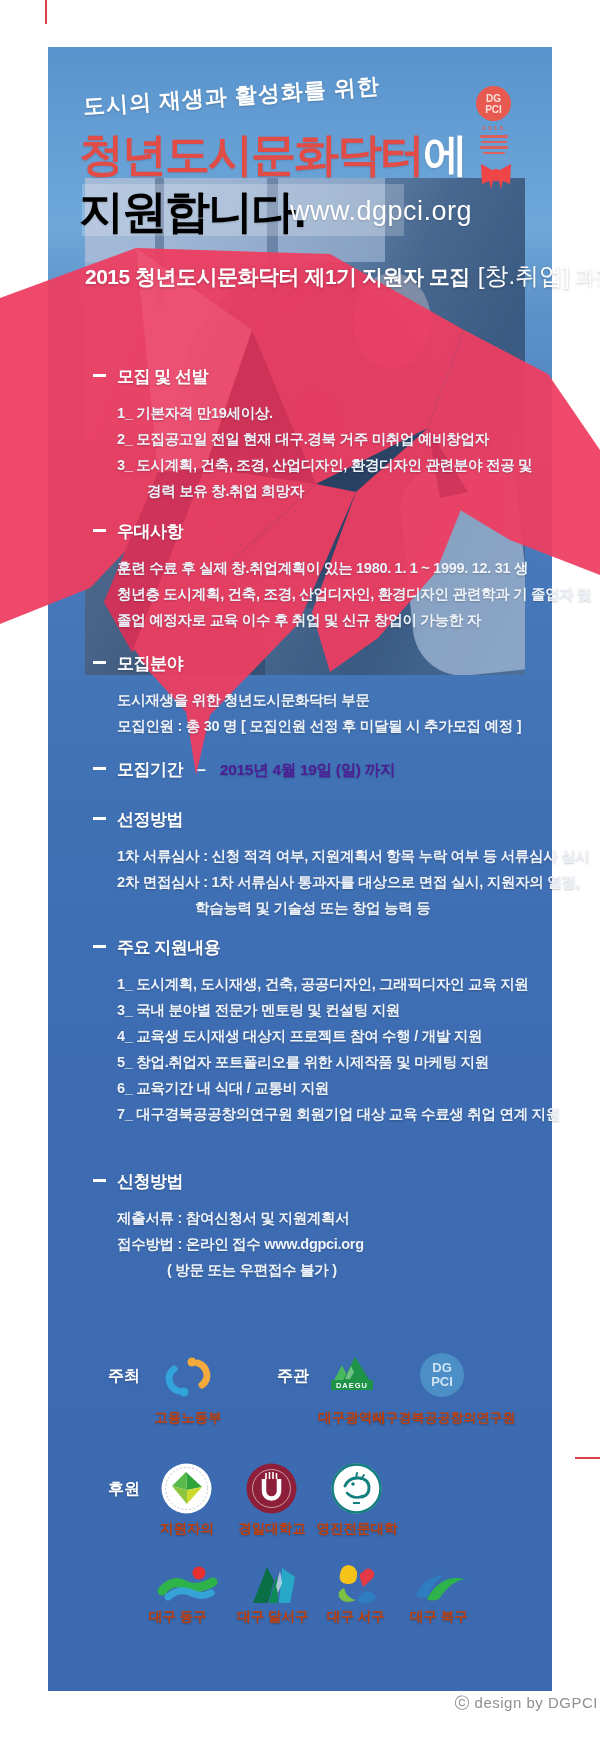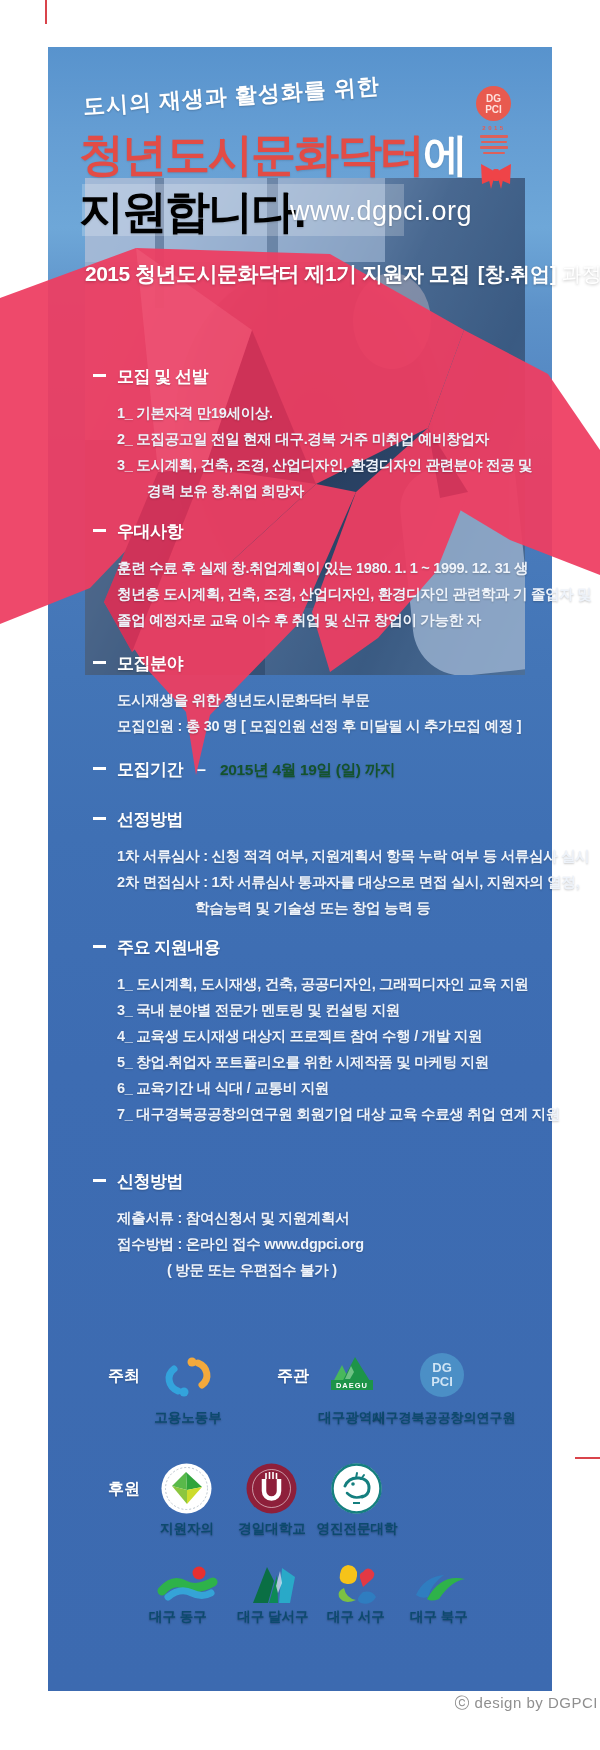--- a/index.html
+++ b/index.html
@@ -50,44 +50,44 @@
   .seal{left:475px;top:85px;z-index:5;width:37px;height:37px;}
   .seal-caption{left:479px;top:124px;z-index:5;width:30px;text-align:center;}
   .seal-year{font-size:6px;color:#e85a4f;font-weight:700;letter-spacing:2.5px;line-height:8px;}
   .seal-bar{height:2.5px;background:#e85a4f;margin:3px auto 0 auto;border-radius:1px;opacity:.9;}
   .bow{left:480px;top:160px;z-index:5;width:32px;height:30px;}
 
   
   .subtitle{left:85px;top:260px;z-index:5;color:#ffffff;white-space:nowrap;
     text-shadow:0 1px 3px rgba(0,0,0,.25);}
   .sub-main{font-size:21px;font-weight:800;letter-spacing:-.5px;}
-  .sub-bracket{font-size:20px;font-weight:700;margin-left:8px;}
+  .sub-bracket{font-size:24px;font-weight:400;margin-left:8px;}
   .sub-tail{font-size:20px;font-weight:400;margin-left:5px;}
 
   
   .section{position:absolute;left:117px;width:432px;z-index:5;}
   .sec-head{position:relative;font-size:17px;font-weight:800;color:#ffffff;letter-spacing:-.5px;
     margin-bottom:12px;text-shadow:0 1px 2px rgba(0,0,0,.22);}
   .sec-head::before{content:"";position:absolute;left:-24px;top:9px;width:13px;height:2.5px;background:#ffffff;}
   .sec-line{font-size:14.5px;font-weight:700;color:#eef3fa;line-height:26px;letter-spacing:-.3px;
     text-shadow:0 1px 2px rgba(0,0,0,.22);white-space:nowrap;}
   .ind30{padding-left:30px;}
   .ind50{padding-left:50px;}
   .ind78{padding-left:78px;}
   .sec-inline{position:absolute;left:117px;z-index:5;display:flex;gap:14px;align-items:baseline;}
   .sec-inline .sec-head{margin-bottom:8px;}
   .sec-dash{font-size:16px;font-weight:800;color:#fff;}
-  .sec-value{font-size:15.5px;font-weight:800;color:#14532d;letter-spacing:-.3px;
+  .sec-value{font-size:15.5px;font-weight:800;color:#4c1d95;letter-spacing:-.3px;
     text-shadow:0 1px 2px rgba(0,0,0,.22);}
 
   
   .cred-label{position:absolute;z-index:5;font-size:16px;font-weight:800;color:#ffffff;
     text-shadow:0 1px 2px rgba(0,0,0,.25);}
   .logo{position:absolute;z-index:5;}
-  .org-label{position:absolute;z-index:5;color:#0c4a6e;font-weight:700;font-size:13.5px;
+  .org-label{position:absolute;z-index:5;color:#c2410c;font-weight:700;font-size:13.5px;
     transform:translateX(-50%);white-space:nowrap;text-shadow:0 1px 2px rgba(0,0,0,.3);}
 
   
   .credit-line{position:absolute;top:1694px;right:2px;z-index:5;font-size:15px;color:#8f8f8f;
     letter-spacing:.5px;}
   .mark-v{position:absolute;left:45px;top:0;width:2px;height:24px;background:#d9444b;z-index:6;}
   .mark-h{position:absolute;left:575px;top:1457px;width:25px;height:2px;background:#d9444b;z-index:6;}
 </style>
 </head>
 <body>

